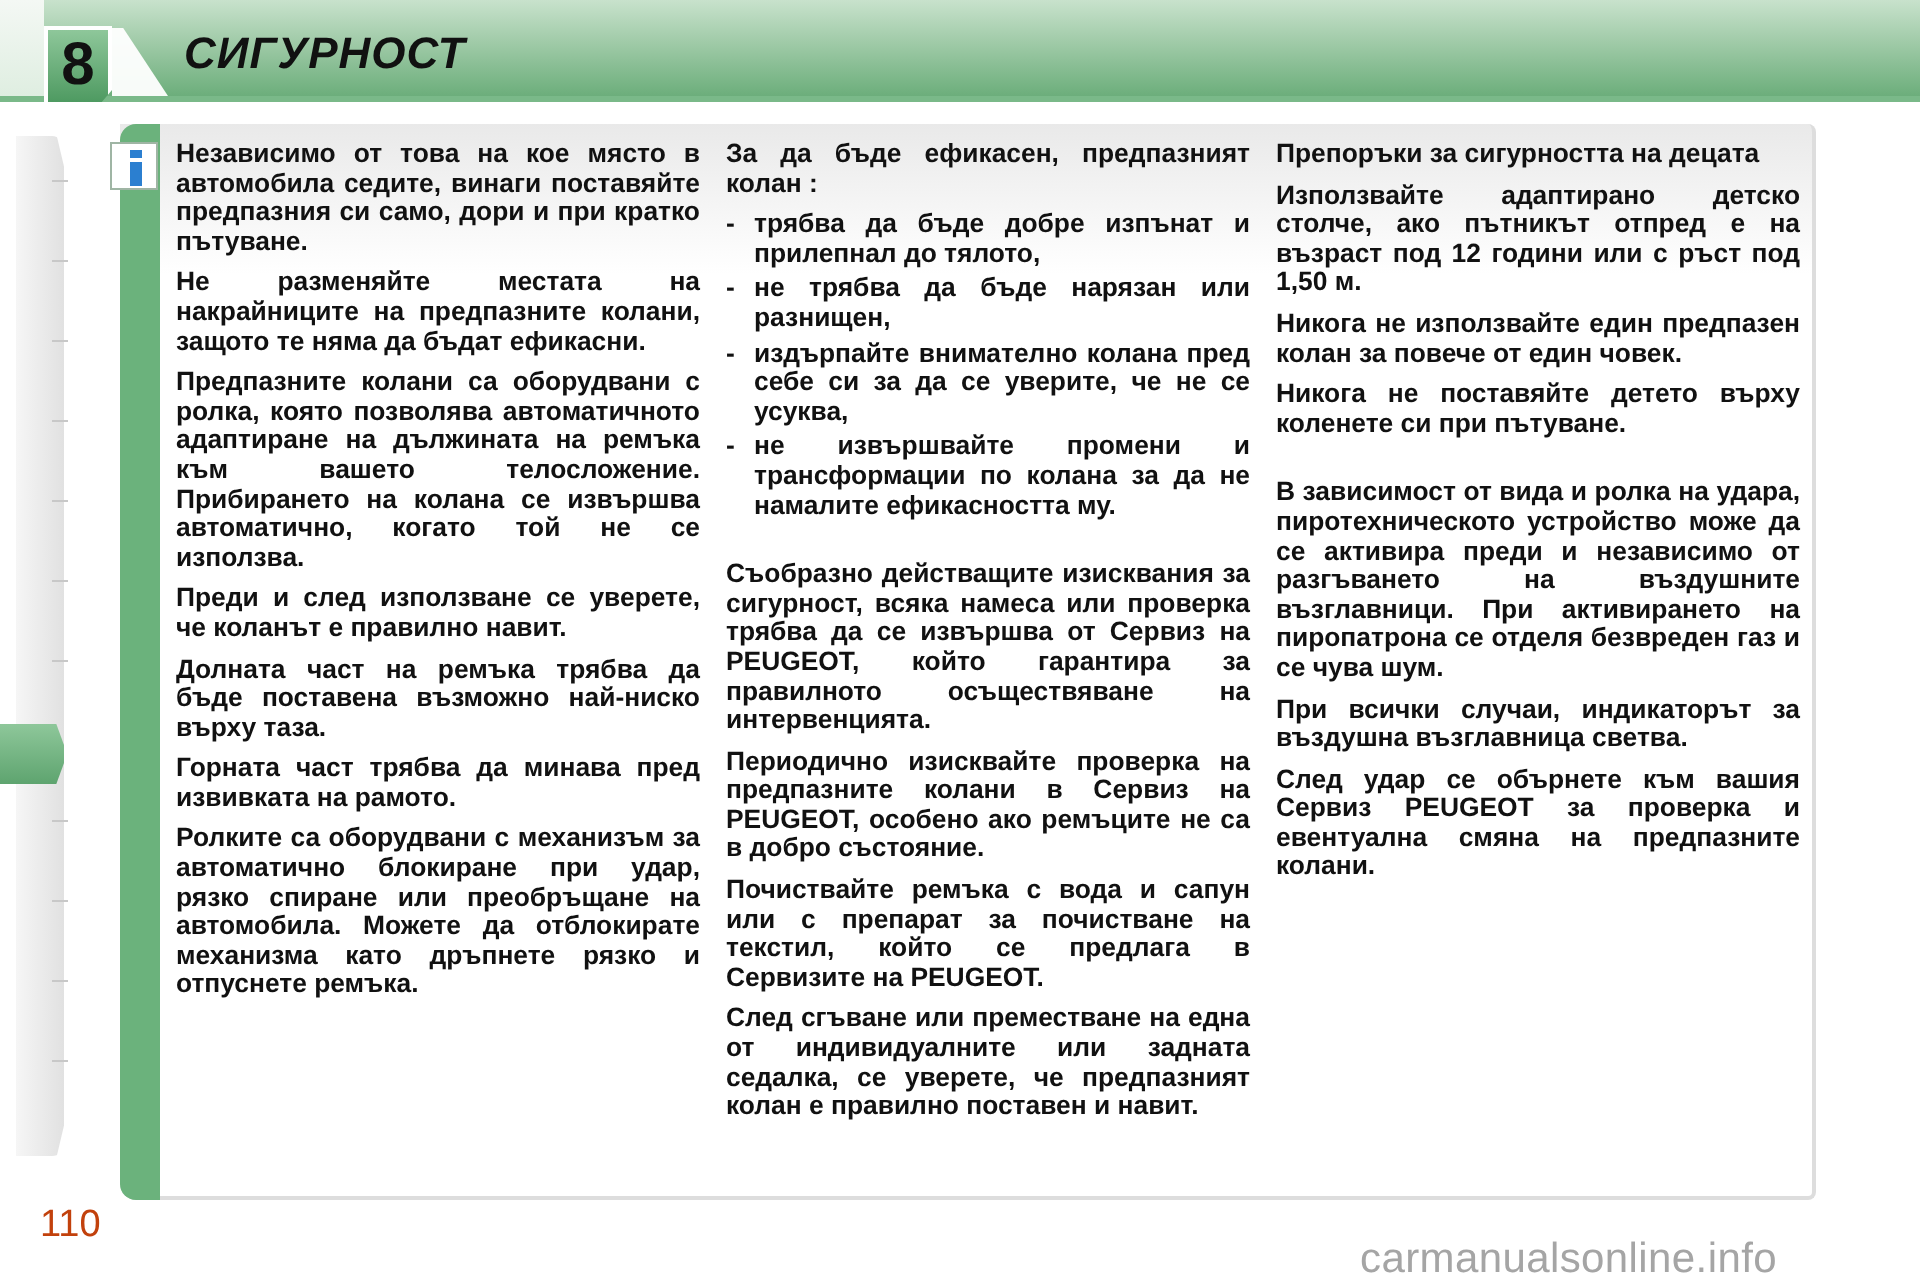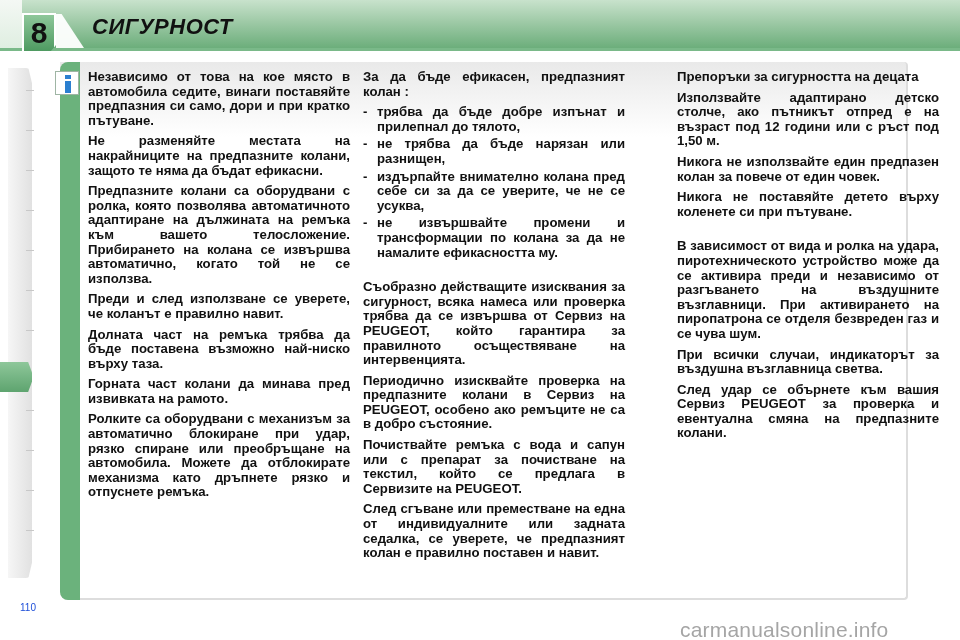--- a/index.html
+++ b/index.html
@@ -80,31 +80,31 @@
     }
 
     
     .col {
       position: absolute; top: 70px;
       font-size: 13.2px; line-height: 14.6px; font-weight: bold;
       text-align: justify; color: #111;
     }
     .col1 { left: 88px; width: 262px; }
     .col2 { left: 363px; width: 262px; }
-    .col3 { left: 638px; width: 262px; margin-left: 39px; }
+    .col3 { left: 638px; width: 262px; }
     .col p { margin-bottom: 6px; }
     .col .heading { margin-bottom: 6px; text-align: left; }
     .col ul { list-style: none; margin-bottom: 6px; }
     .col li { position: relative; padding-left: 14px; margin-bottom: 3px; }
     .col li::before { content: "-"; position: absolute; left: 0; top: 0; }
     .gap { height: 14px; }
     .bold-lead { font-weight: 900; }
 
     .page-number {
-      position: absolute; left: 20px; top: 602px; font-size: 10px; color: #1d4ed8;
+      position: absolute; left: 20px; top: 602px; font-size: 19px; color: #c2410c;
     }
     .watermark {
       position: absolute; left: 680px; top: 608px; font-size: 21px; color: #a5a5a5;
       letter-spacing: 0.2px;
       margin-top: 10px;
     }
   </style>
 </head>
 <body>
 
@@ -135,21 +135,21 @@
   <span class="dot"></span>
     <span class="stem"></span>
 </div>
 
 <div class="col col1">
   <p>Независимо от това на кое място в автомобила седите, винаги поставяйте предпазния си само, дори и при кратко пътуване.</p>
   <p>Не разменяйте местата на накрайниците на предпазните колани, защото те няма да бъдат ефикасни.</p>
   <p>Предпазните колани са оборудвани с ролка, която позволява автоматичното адаптиране на дължината на ремъка към вашето телосложение. Прибирането на колана се извършва автоматично, когато той не се използва.</p>
   <p>Преди и след използване се уверете, че коланът е правилно навит.</p>
   <p>Долната част на ремъка трябва да бъде поставена възможно най-ниско върху таза.</p>
-  <p>Горната част колани да минава пред извивката на рамото.</p>
+  <p>Горната част трябва да минава пред извивката на рамото.</p>
   <p>Ролките са оборудвани с механизъм за автоматично блокиране при удар, рязко спиране или преобръщане на автомобила. Можете да отблокирате механизма като дръпнете рязко и отпуснете ремъка.</p>
 </div>
 
 <div class="col col2">
   <p>За да бъде ефикасен, предпазният колан :</p>
   <ul>
     <li>трябва да бъде добре изпънат и прилепнал до тялото,</li>
     <li>не трябва да бъде нарязан или разнищен,</li>
     <li>издърпайте внимателно колана пред себе си за да се уверите, че не се усуква,</li>
     <li>не извършвайте промени и трансформации по колана за да не намалите ефикасността му.</li>

